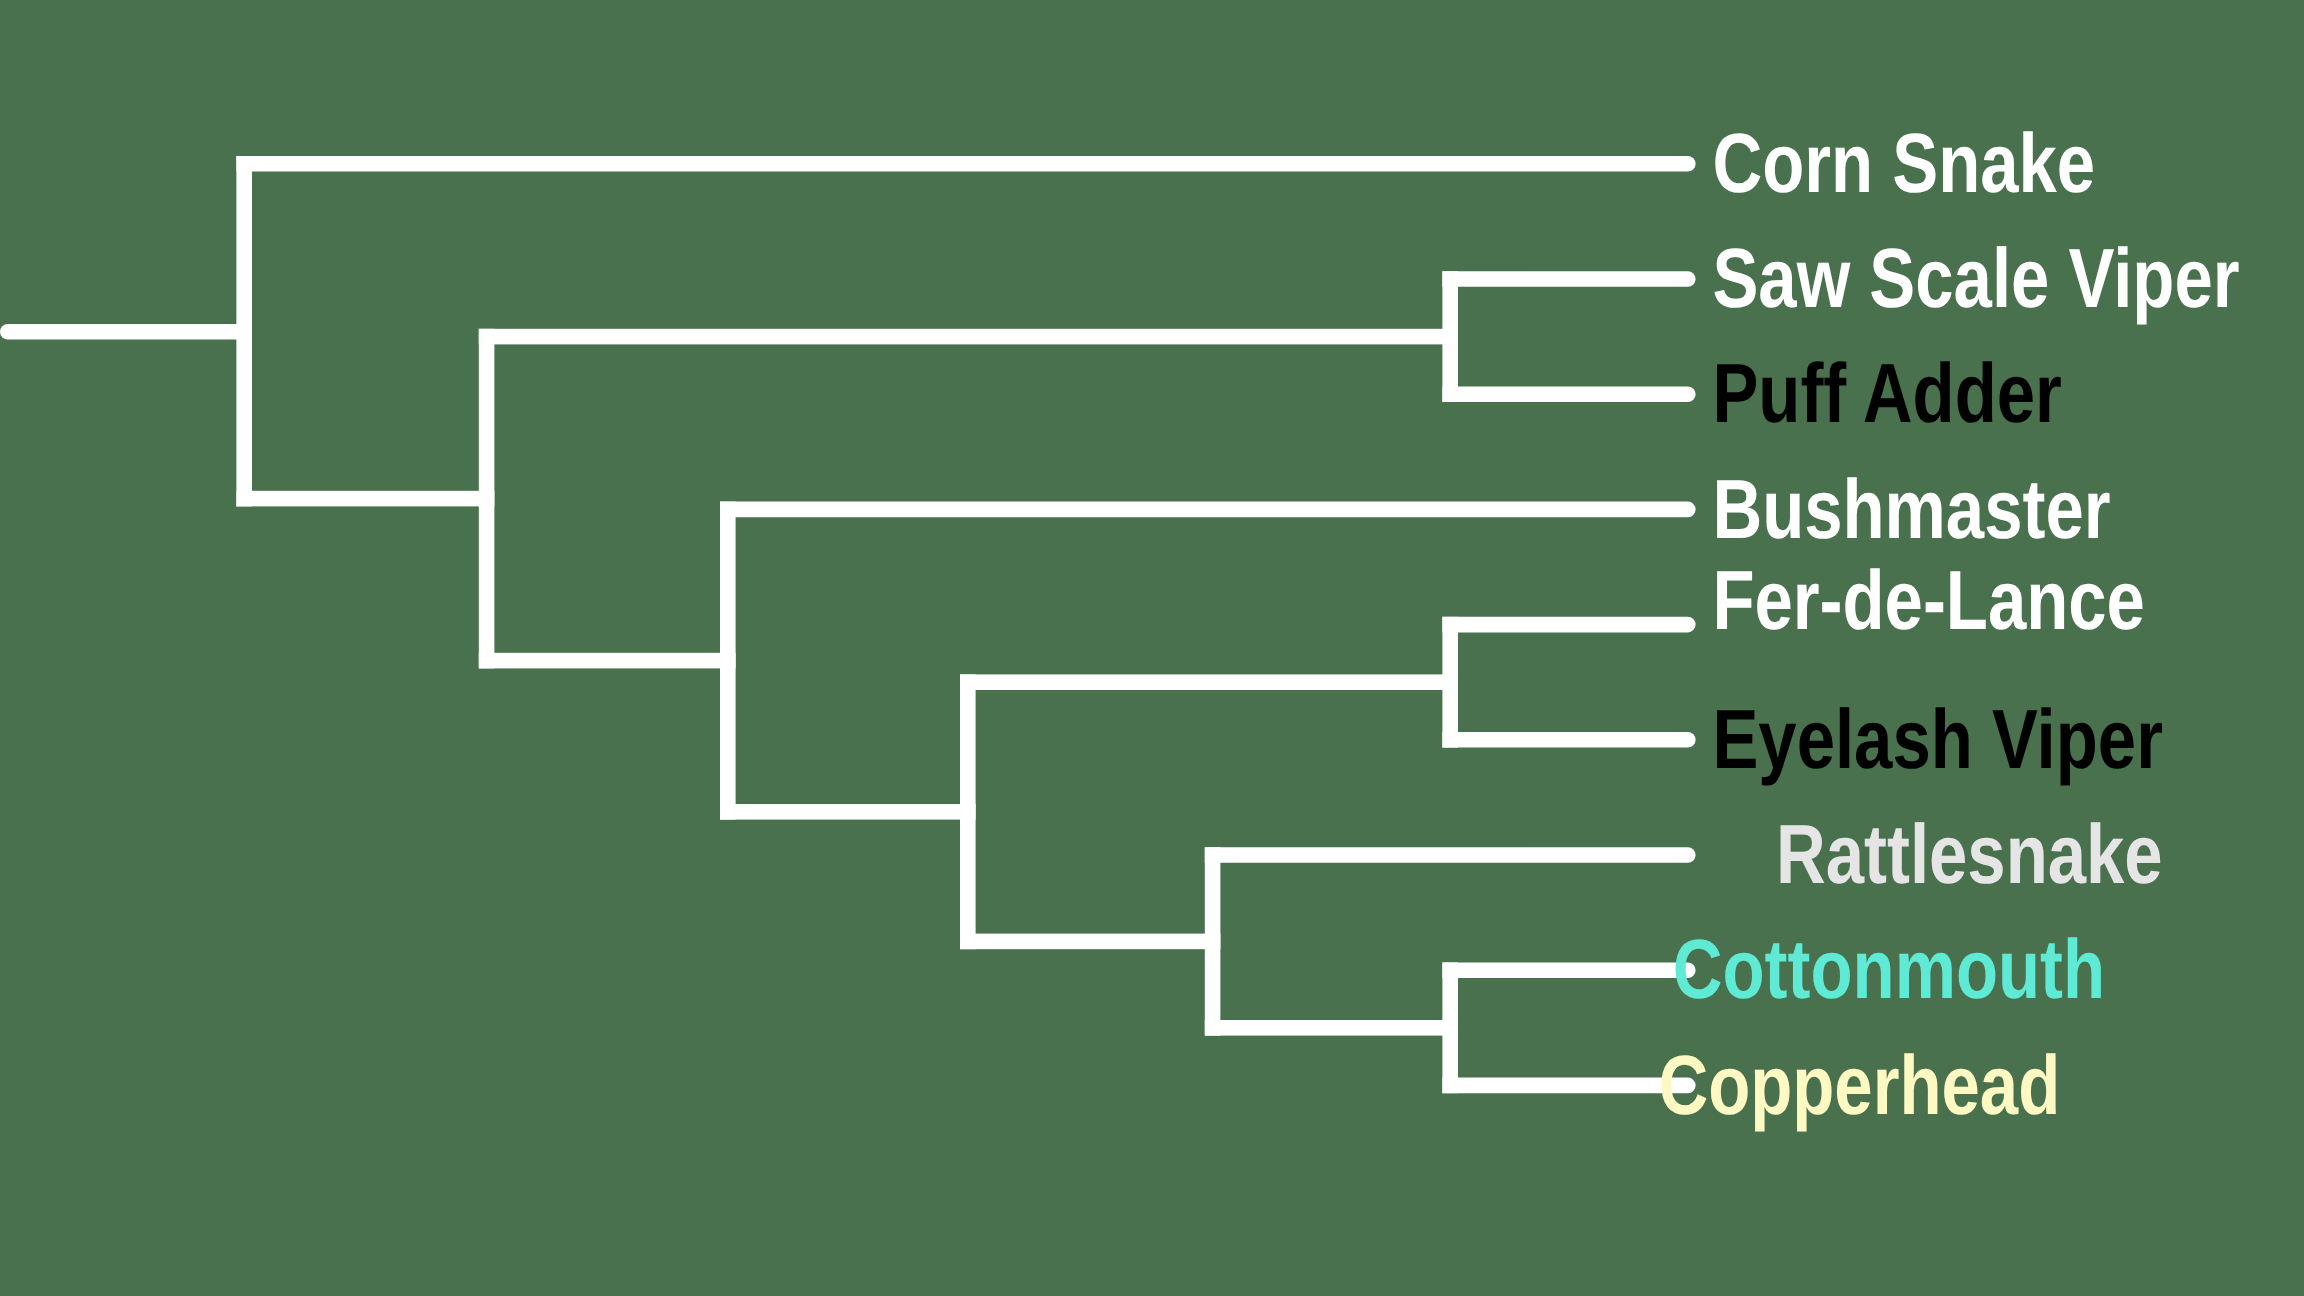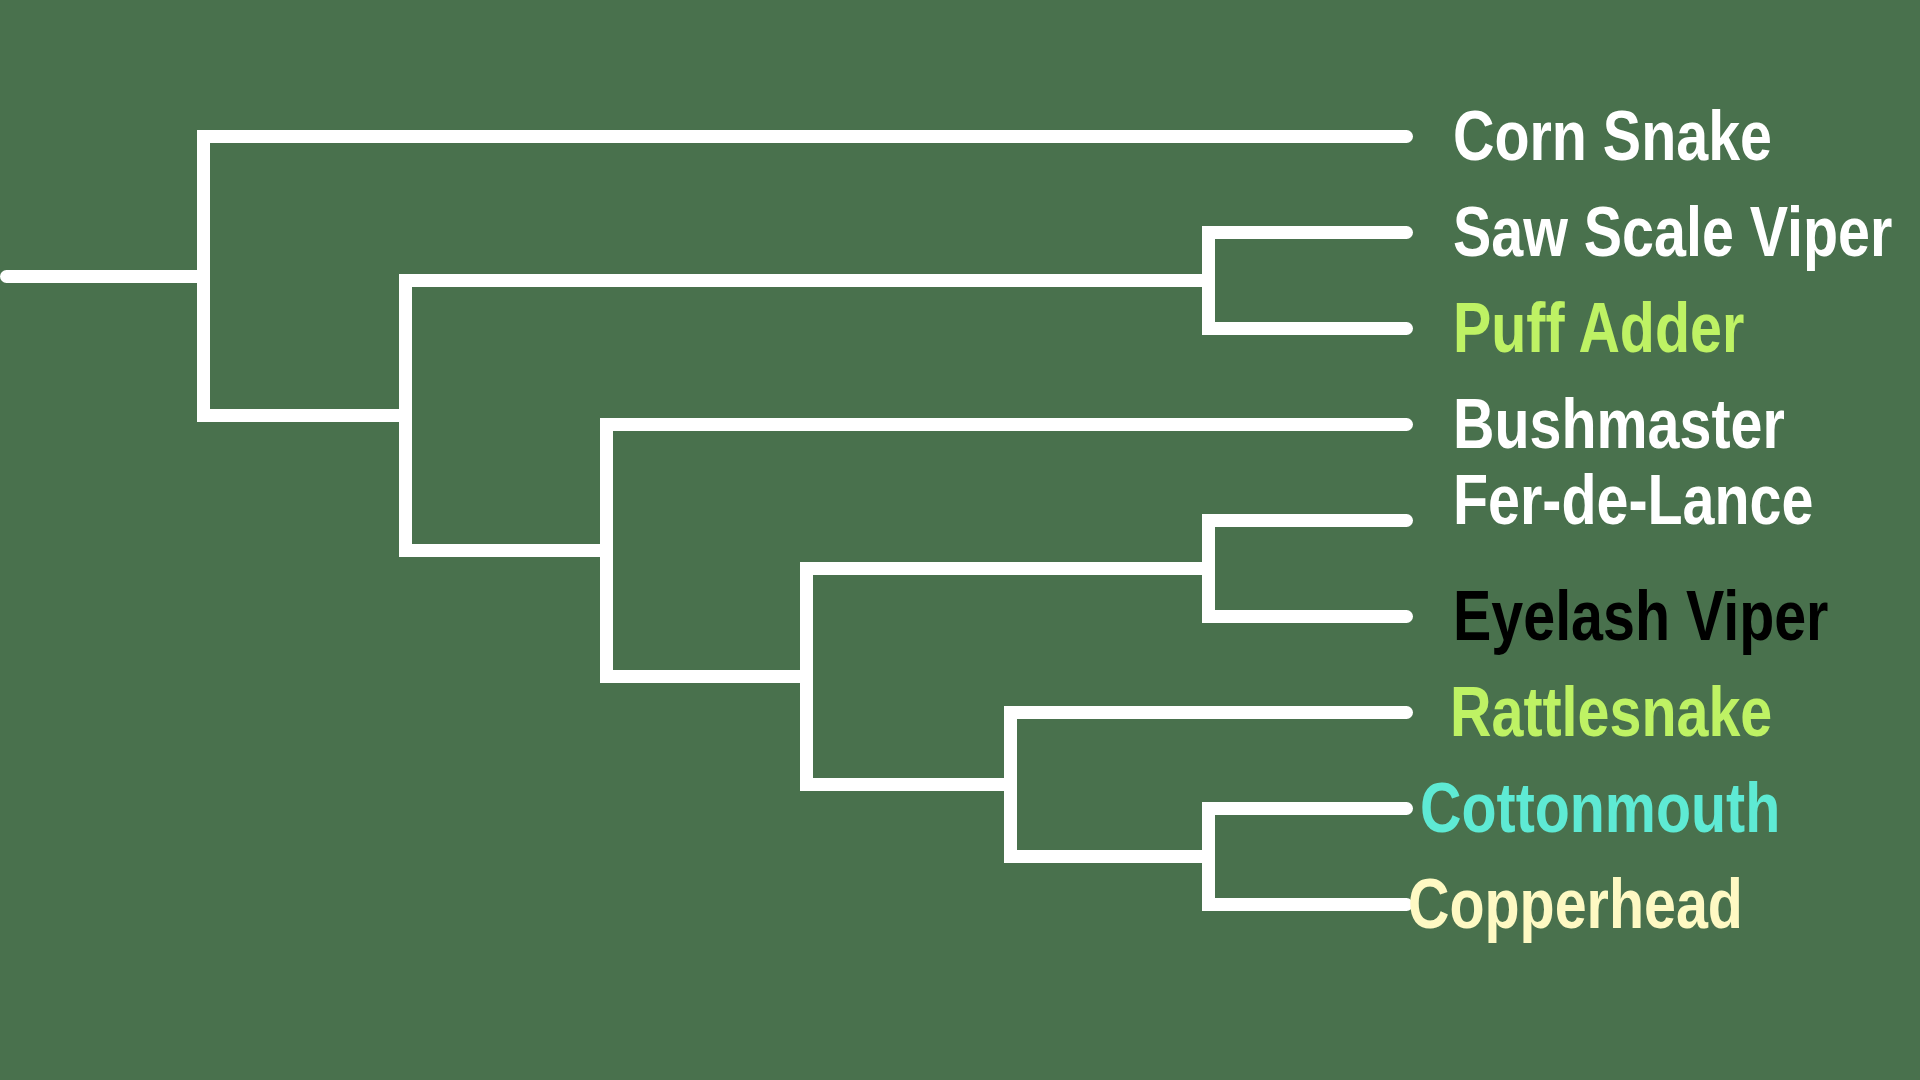--- a/index.html
+++ b/index.html
@@ -28,21 +28,20 @@
   .taxon-label {
     position: absolute;
     height: 80px;
     display: flex;
     align-items: center;
     font-family: "Liberation Sans", "DejaVu Sans", sans-serif;
     font-weight: bold;
     font-size: 70px;
     white-space: nowrap;
     line-height: 1;
-    margin-left: 26px;
   }
   .taxon-label .condensed {
     display: inline-block;
     transform: scaleX(0.82);
     transform-origin: 0 50%;
   }
 </style>
 </head>
 <body>
 
@@ -74,33 +73,33 @@
       <div class="seg" style="left: 1003.5px; top: 705.5px; width: 13px; height: 157px; background: rgb(255, 255, 255);"></div>
       <div class="seg" style="left: 1201.5px; top: 801.5px; width: 13px; height: 109px; background: rgb(255, 255, 255);"></div>
     </div>
   <div id="labels-layer">
       <div class="taxon-label" style="left: 1427px; top: 96px; color: rgb(255, 255, 255);">
         <span class="condensed">Corn Snake</span>
       </div>
       <div class="taxon-label" style="left: 1427px; top: 192px; color: rgb(255, 255, 255);">
         <span class="condensed">Saw Scale Viper</span>
       </div>
-      <div class="taxon-label" style="left: 1427px; top: 288px; color: #bef264; text-align: right;">
+      <div class="taxon-label" style="left: 1427px; top: 288px; color: #000000; text-align: right;">
         <span class="condensed">Puff Adder</span>
       </div>
       <div class="taxon-label" style="left: 1427px; top: 384px; color: rgb(255, 255, 255);">
         <span class="condensed">Bushmaster</span>
       </div>
       <div class="taxon-label" style="left: 1427px; top: 460px; color: rgb(255, 255, 255);">
         <span class="condensed">Fer-de-Lance</span>
       </div>
       <div class="taxon-label" style="left: 1427px; top: 576px; color: #000000;">
         <span class="condensed">Eyelash Viper</span>
       </div>
-      <div class="taxon-label" style="left: 1424px; top: 672px; color: #bef264;">
+      <div class="taxon-label" style="left: 1480px; top: 672px; color: #e5e5e5;">
         <span class="condensed">Rattlesnake</span>
       </div>
       <div class="taxon-label" style="left: 1394px; top: 768px; color: #5eead4;">
         <span class="condensed">Cottonmouth</span>
       </div>
       <div class="taxon-label" style="left: 1382px; top: 864px; color: #fef9c3;">
         <span class="condensed">Copperhead</span>
       </div>
     </div>
 </div>

